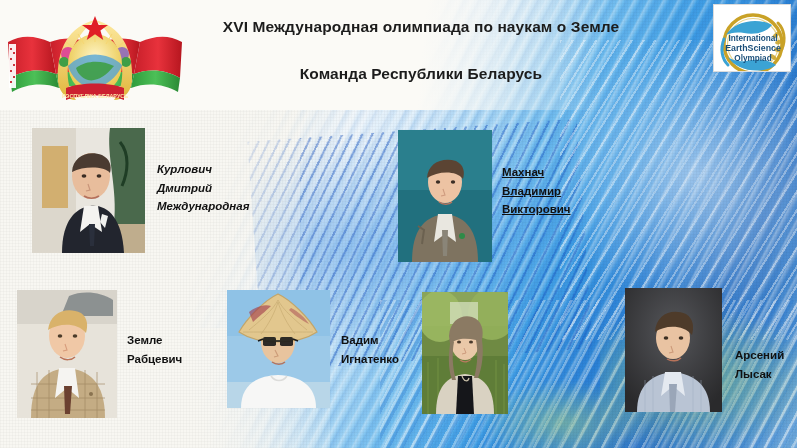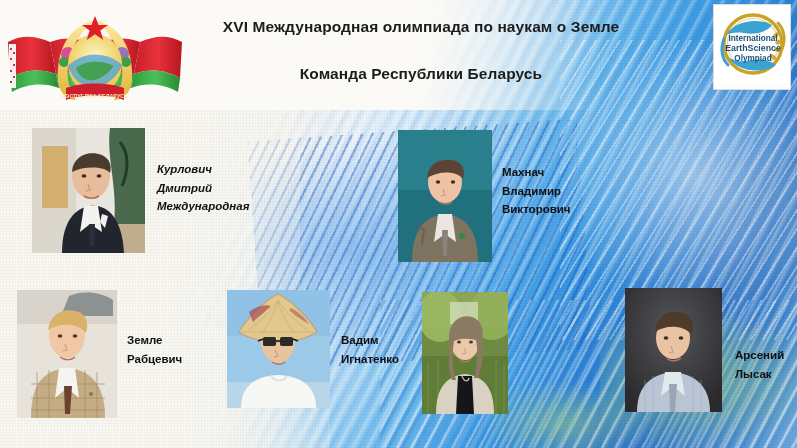--- a/index.html
+++ b/index.html
@@ -134,21 +134,21 @@
     line-height:1.42;
     letter-spacing:.1px;
   }
   .title-line-1 { font-size:15.5px; }
   .title-line-2 { font-size:15.5px; }
   .title-line-3 { font-size:15.5px; margin-top:25px; }
 
   
   .ieso-logo {
     position:absolute; right:6px; top:4px;
-    width:78px; height:86px;
+    width:78px; height:68px;
     background:#fdfdfd;
     border:1px solid #dcdcdc;
     overflow:hidden;
   }
   .ieso-logo svg { display:block; }
 
   
   .photo {
     position:absolute;
     overflow:hidden;
@@ -325,21 +325,21 @@
       <ellipse cx="47" cy="52" rx="17" ry="21" fill="#edc3a3"></ellipse>
       <path d="M29 48 C30 33 44 27 58 31 C66 35 67 42 65 49 C58 40 40 41 29 48Z" fill="#5b4433"></path>
       <ellipse cx="40" cy="52" rx="2.2" ry="1.7" fill="#3b2e25"></ellipse>
       <ellipse cx="55" cy="52" rx="2.2" ry="1.7" fill="#3b2e25"></ellipse>
       <path d="M45 59 L47 65 L43 66" stroke="#cf9b7f" stroke-width="1.1" fill="none"></path>
       <path d="M41 72 C45 75 51 75 54 72" stroke="#b8745e" stroke-width="1.5" fill="none"></path>
       <circle cx="64" cy="106" r="3" fill="#2e8b48"></circle>
       <path d="M20 96 L26 100 L24 114" stroke="#6b6150" stroke-width="2" fill="none"></path>
     </svg>
   </div>
-  <div class="name" style="left:502px; top:163px;">
+  <div class="name" style="left:502px; top:163px;text-decoration:underline;">
     <div>Махнач</div>
     <div>Владимир</div>
     <div>Викторович</div>
   </div>
 
   <div class="photo" style="left:17px; top:290px; width:100px; height:128px;">
     <svg class="inner" viewBox="0 0 100 128" preserveAspectRatio="none" aria-hidden="true">
       <rect width="100" height="128" fill="#e7e3da"></rect>
       <rect x="0" y="0" width="100" height="34" fill="#d8d4cb"></rect>
       <path d="M52 6 C66 0 84 2 96 10 L96 26 L44 26Z" fill="#4e5a63" opacity=".55"></path>

